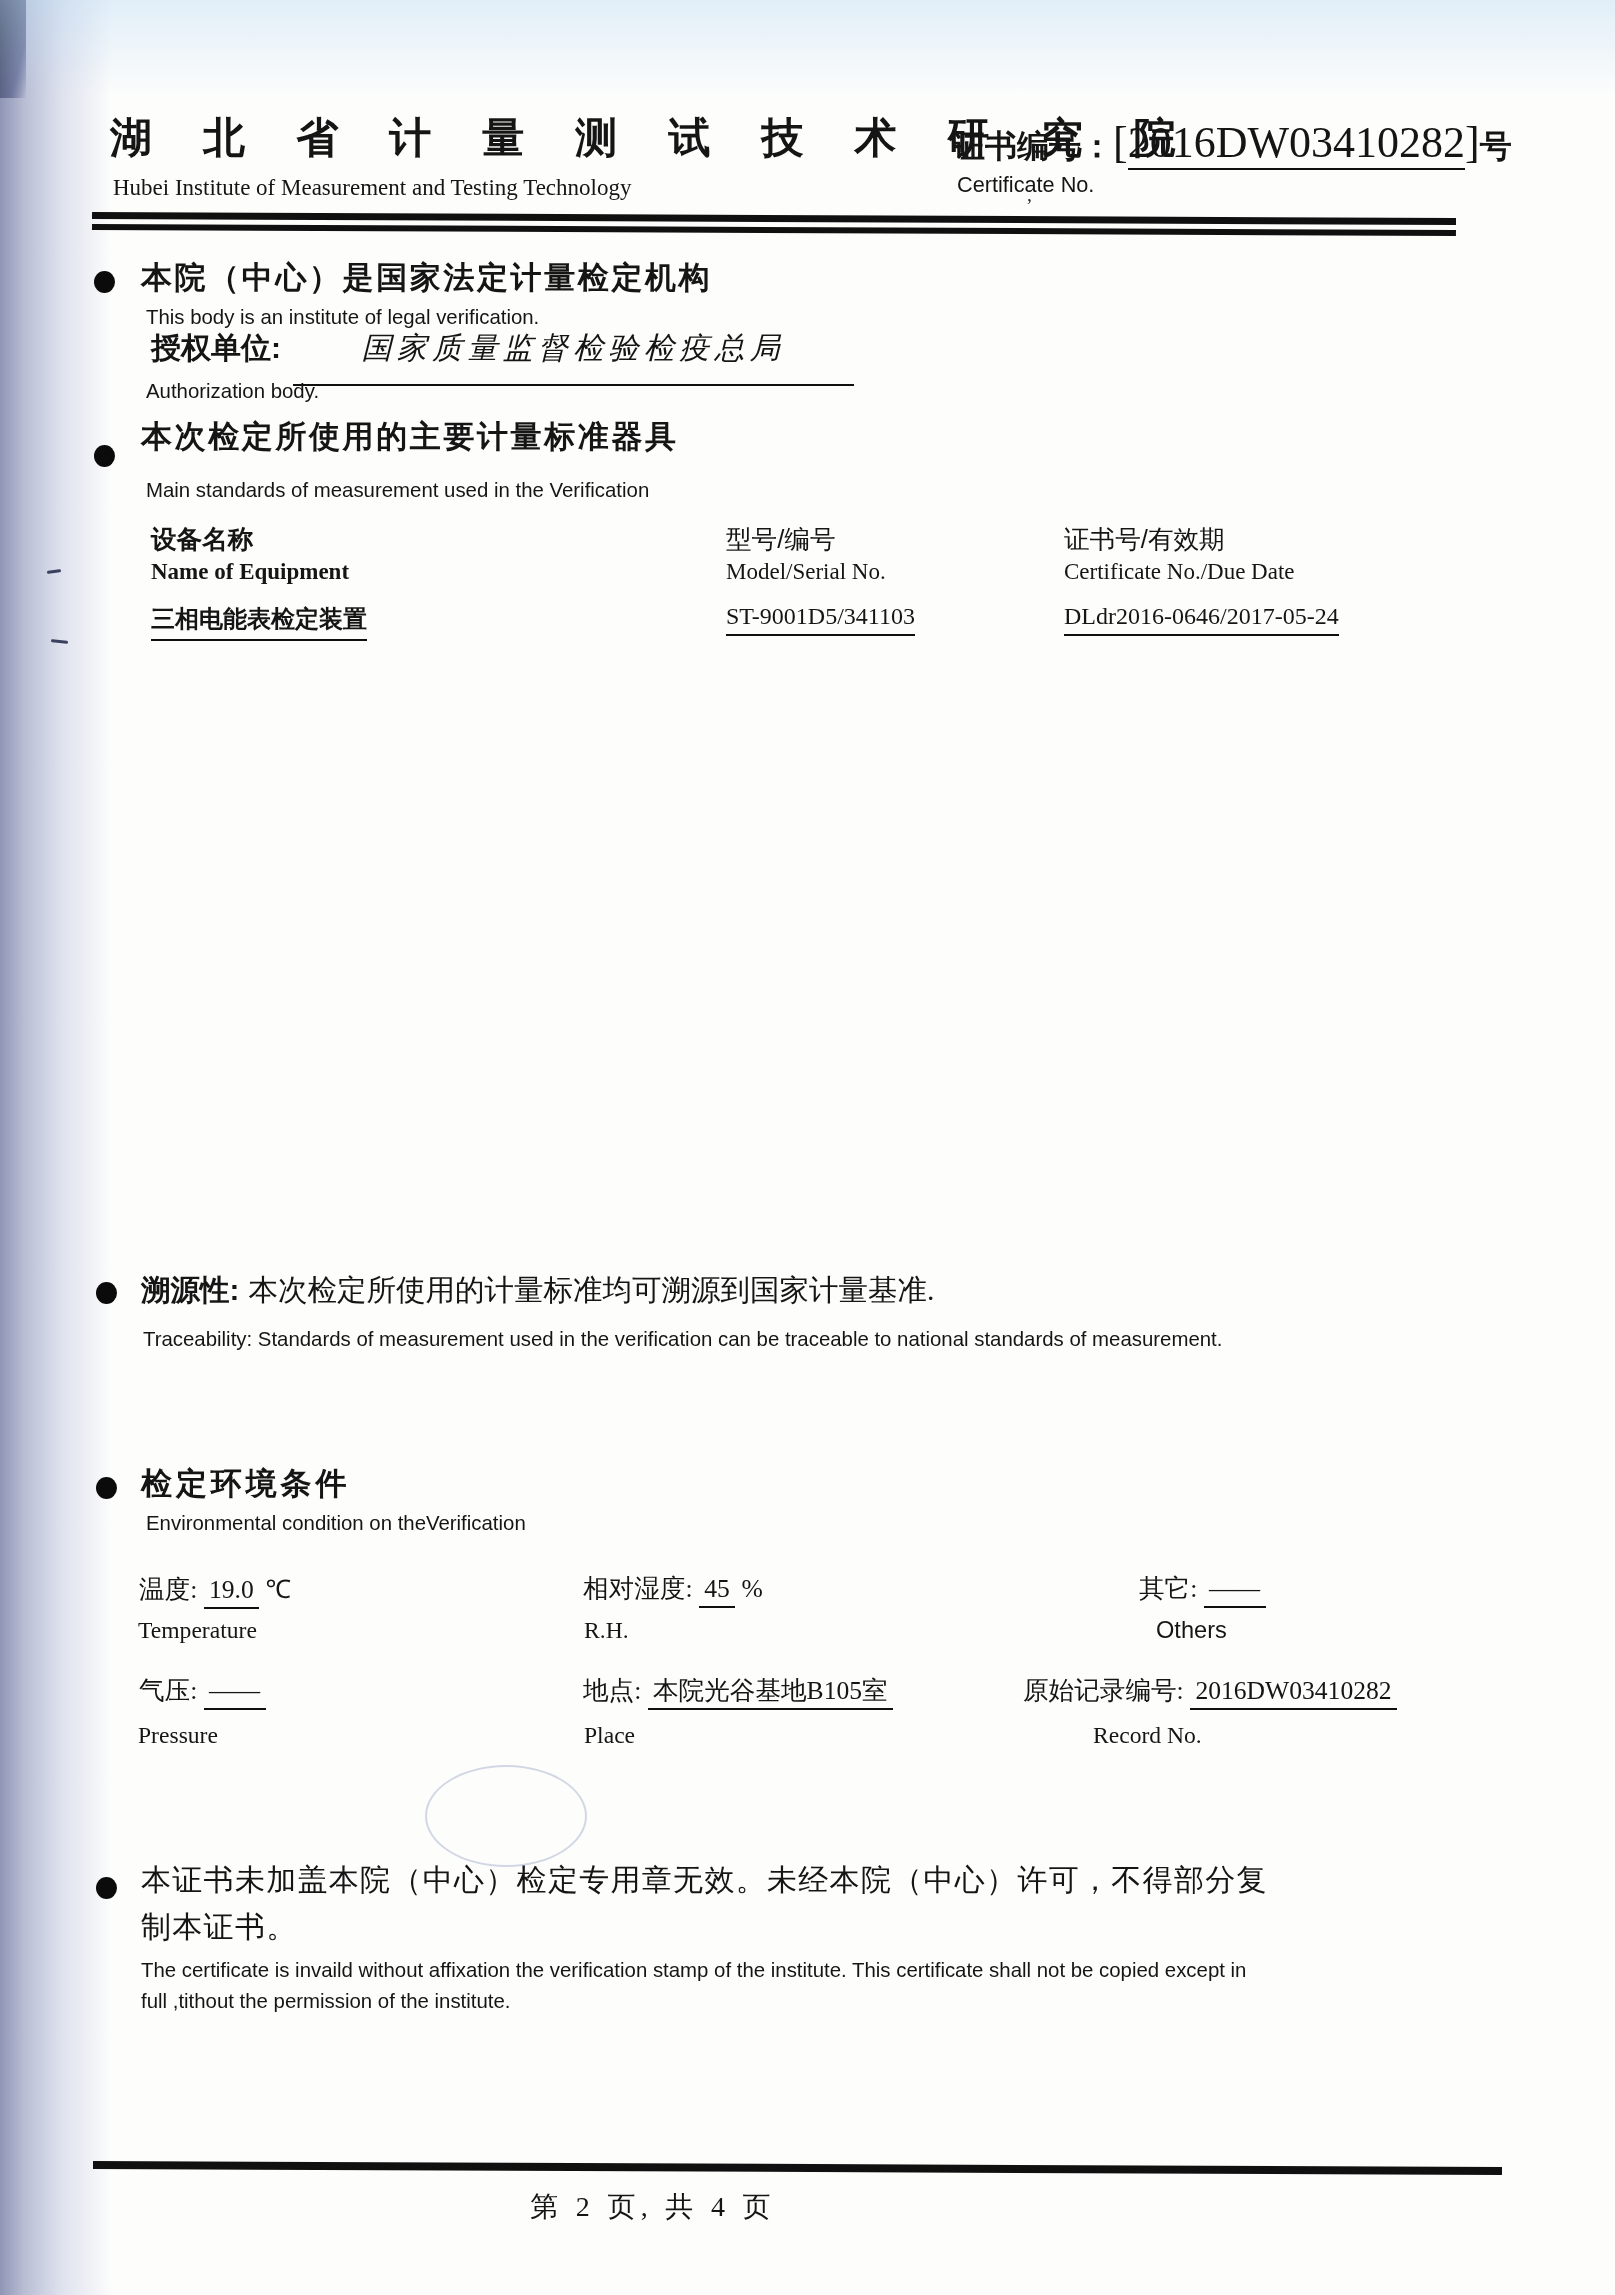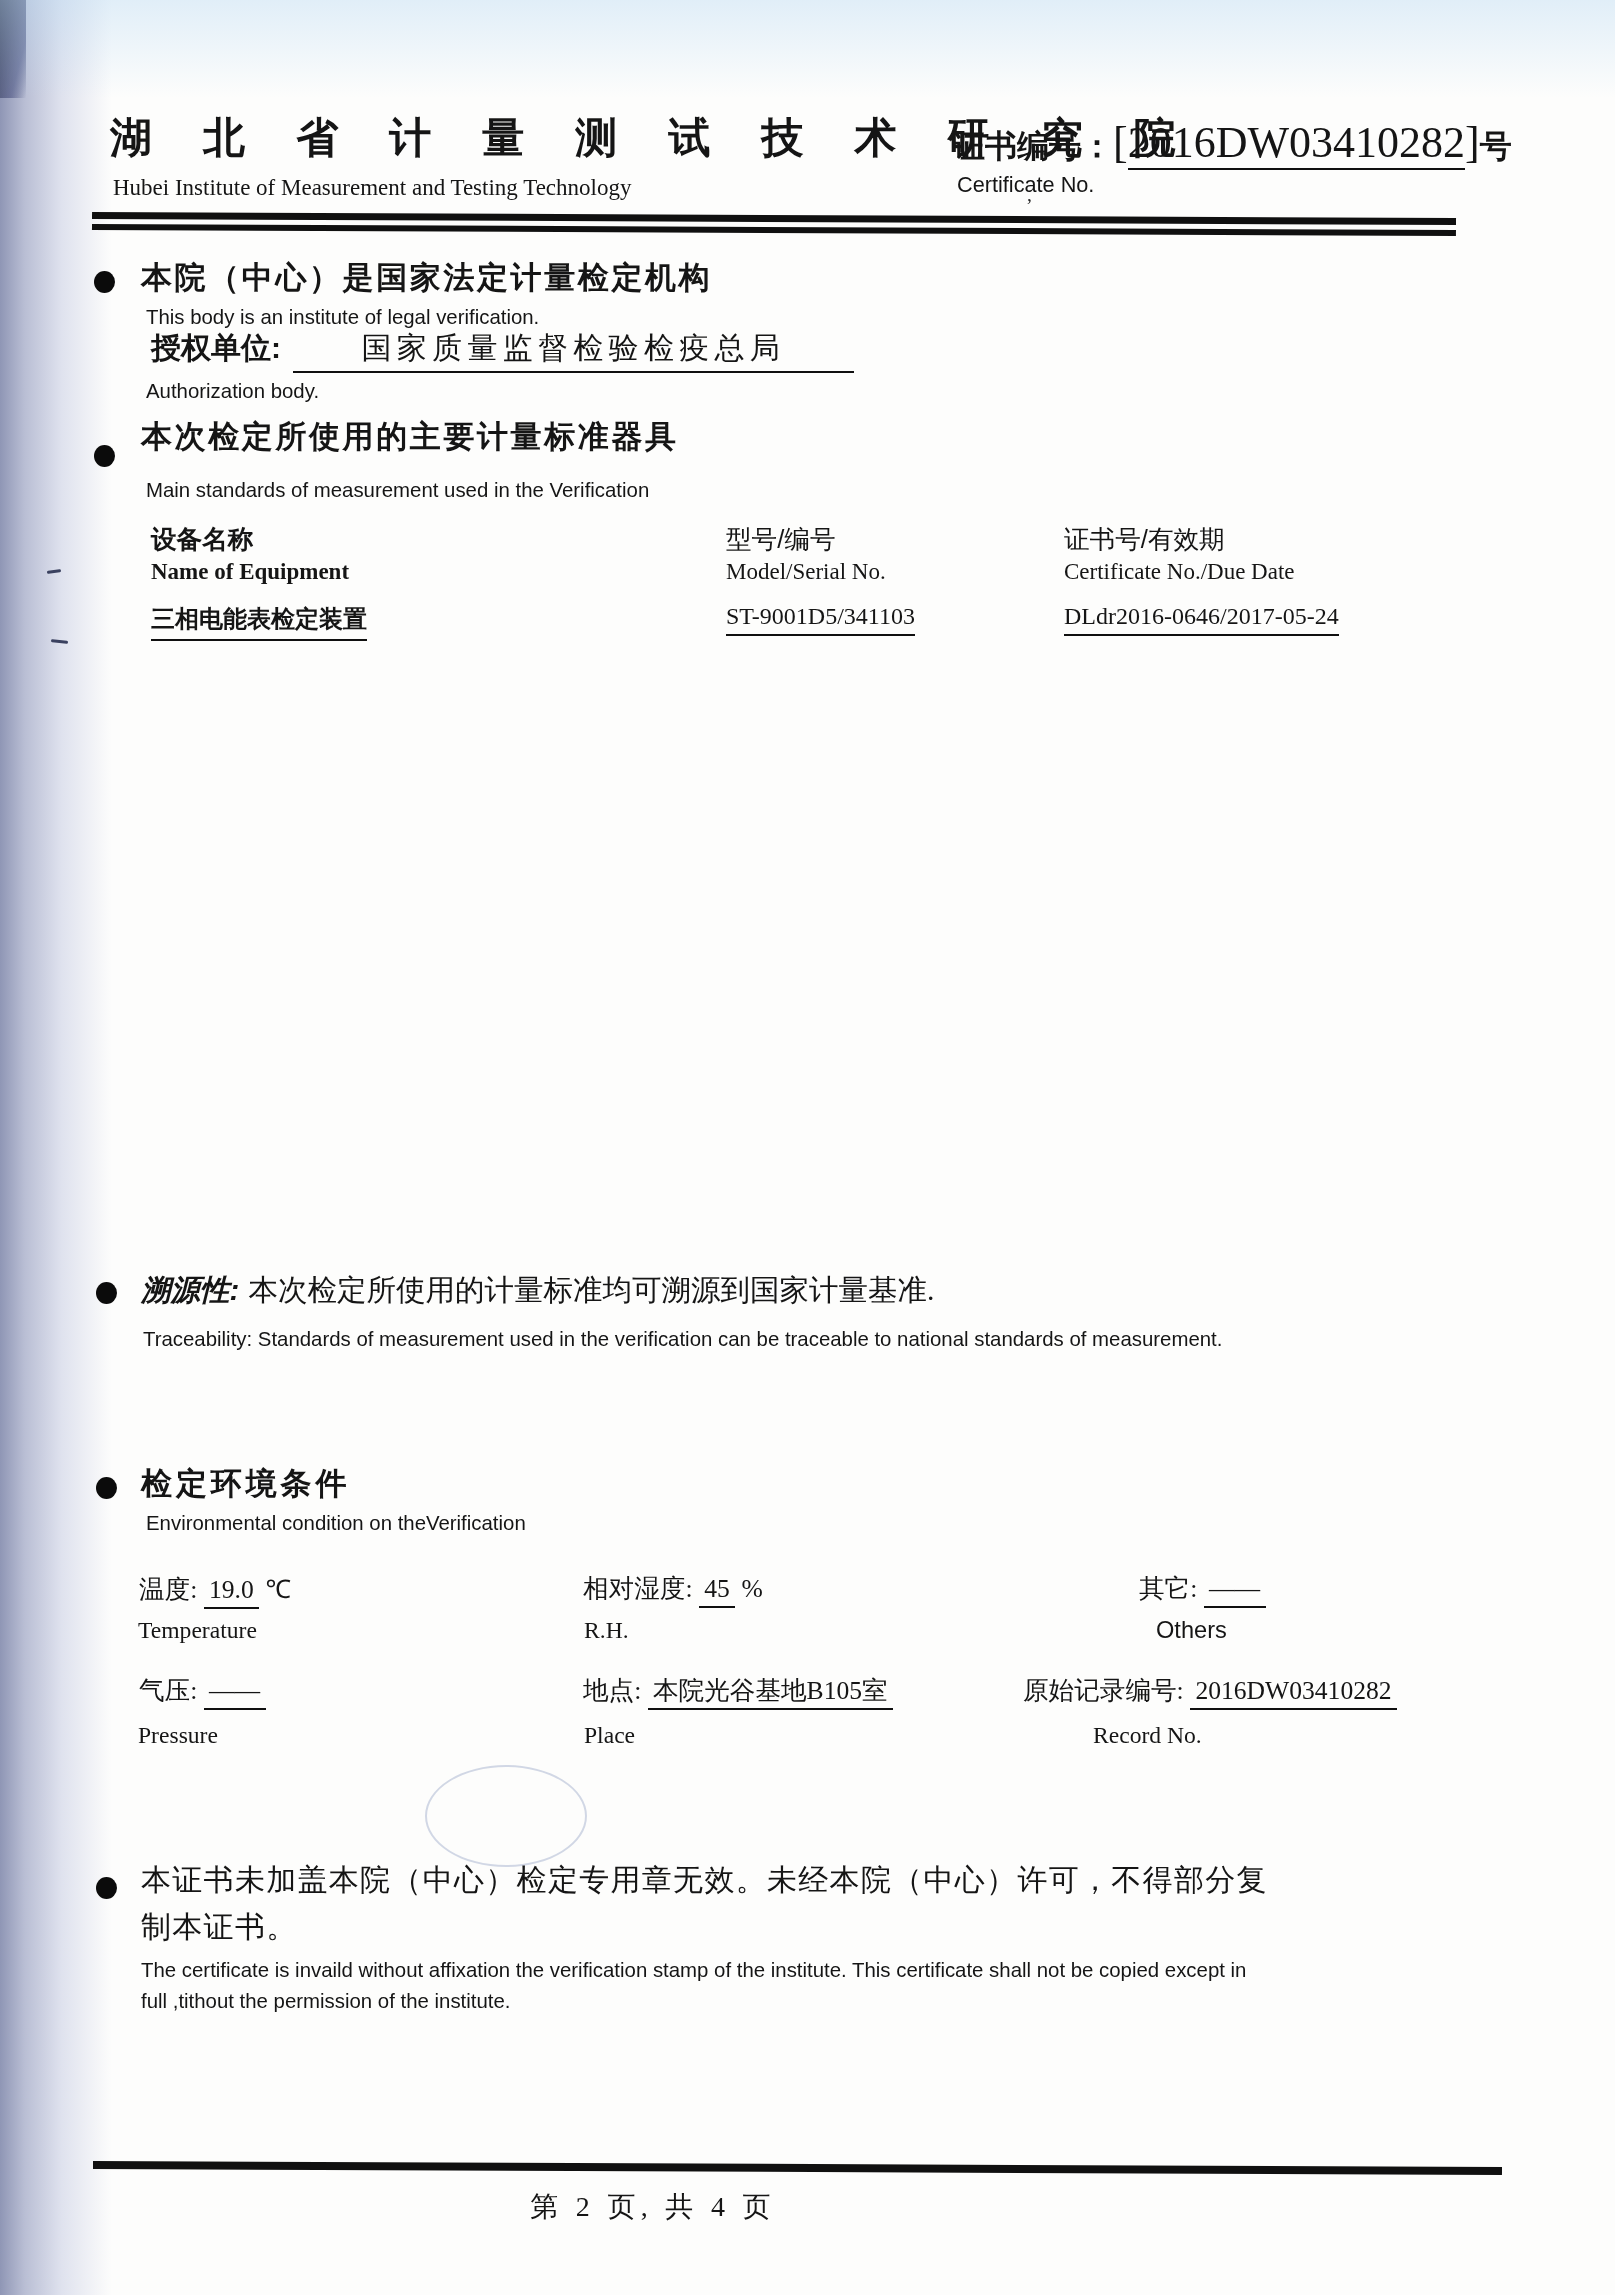--- a/index.html
+++ b/index.html
@@ -65,40 +65,41 @@
   .cert-en { left: 957px; top: 172px; font-size: 21.7px; }
   .apostrophe1 { left: 1026px; top: 194px; }
 
   
   .b1 { left: 94px; top: 271px; }
   .s1-title { left: 141px; top: 257px; font-size: 31px; letter-spacing: 2.6px; }
   .s1-en { left: 146px; top: 306px; font-size: 20.4px; }
   .s1-auth { left: 151px; top: 328px; font-size: 30px; }
   .s1-auth .val {
     display: inline-block; min-width: 561px; text-align: center;
-    border-bottom: 2.6px solid #101010; padding-bottom: 2px; margin-left: 11.8px;
+    border-bottom: 2.6px solid #101010; padding-bottom: 15px; margin-left: 11.8px;
     letter-spacing: 5.3px;
+    font-style: italic;
   }
   .s1-auth-en { left: 146px; top: 380px; font-size: 20.4px; }
 
   
   .b2 { left: 94px; top: 445px; }
   .s2-title { left: 141px; top: 416px; font-size: 31px; letter-spacing: 2.6px; }
   .s2-en { left: 146px; top: 479px; font-size: 20.4px; }
   .tbl-cn { font-family: "Liberation Sans", sans-serif; font-size: 25.6px; top: 522px; }
   .tbl-en { font-size: 23px; top: 559px; }
   .tbl-val { font-size: 24px; top: 603px; border-bottom: 2.6px solid #101010; padding-bottom: 3.9px; }
   .col1 { left: 151px; font-weight: bold; }
   .col2 { left: 726px; }
   .col3 { left: 1064px; }
 
   
   .b3 { left: 96px; top: 1282px; }
   .s3-line { left: 141px; top: 1271px; font-size: 29.5px; }
-  .s3-line .lbl { font-family: "Liberation Sans", sans-serif; font-weight: bold; margin-right: 9.2px; font-style: italic; }
+  .s3-line .lbl { font-family: "Liberation Sans", sans-serif; font-weight: bold; margin-right: 9.2px; }
   .s3-en { left: 143px; top: 1328px; font-size: 20.4px; }
 
   
   .b4 { left: 96px; top: 1477px; }
   .s4-title { left: 141px; top: 1463px; font-size: 31px; letter-spacing: 3.9px; }
   .s4-en { left: 146px; top: 1512px; font-size: 20.4px; }
   .env-lbl { font-size: 25.6px; }
   .env-val { border-bottom: 2.6px solid #101010; padding: 0 5.3px 2.6px 5.3px; }
   .env-en { font-size: 23.6px; }
   .f-temp  { left: 139px;  top: 1571px; }

